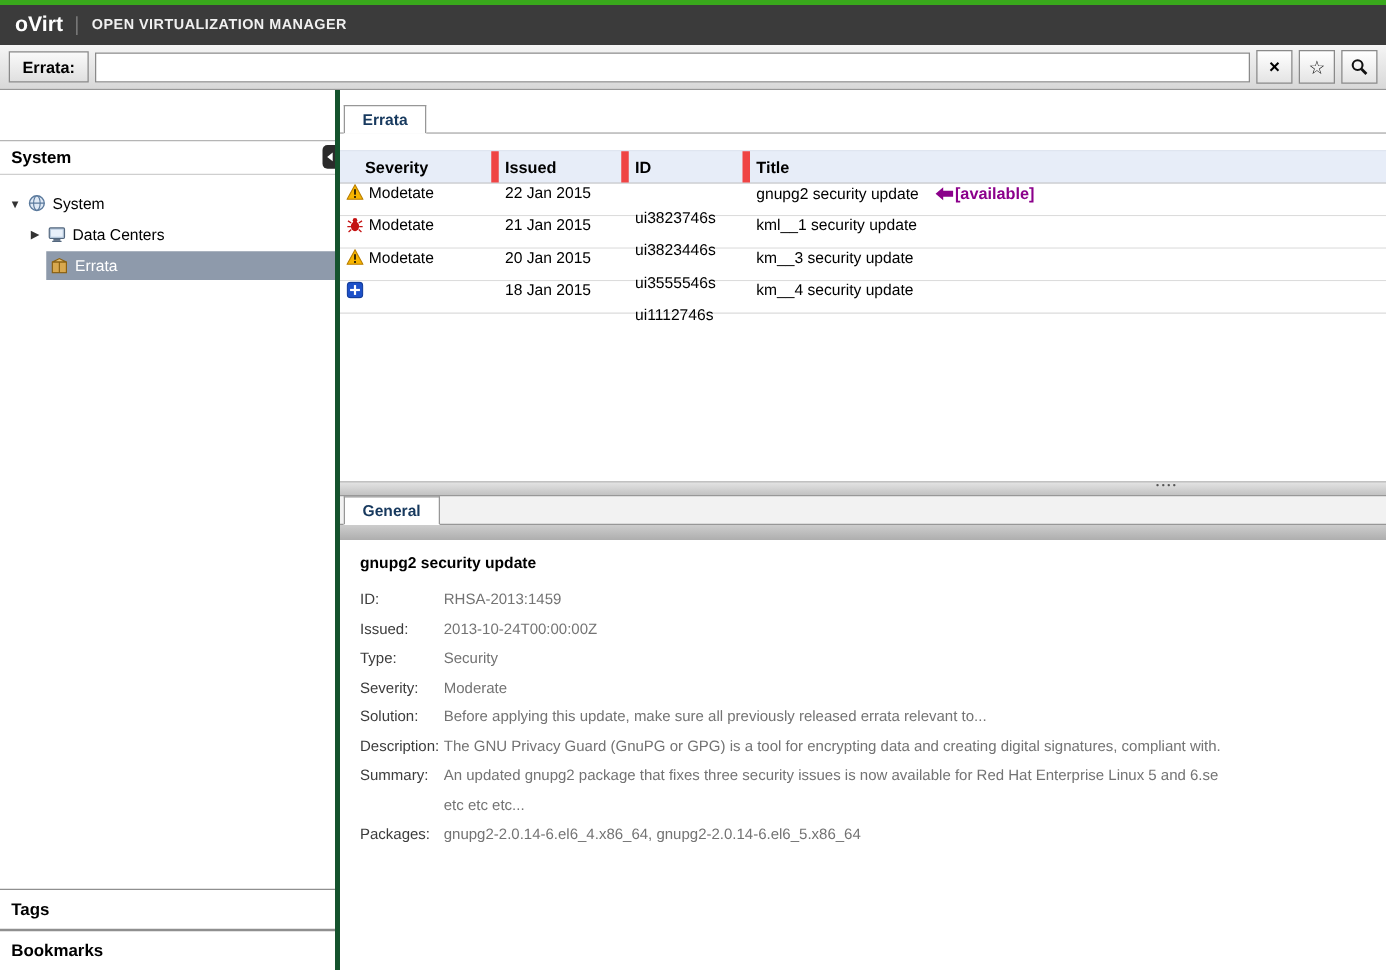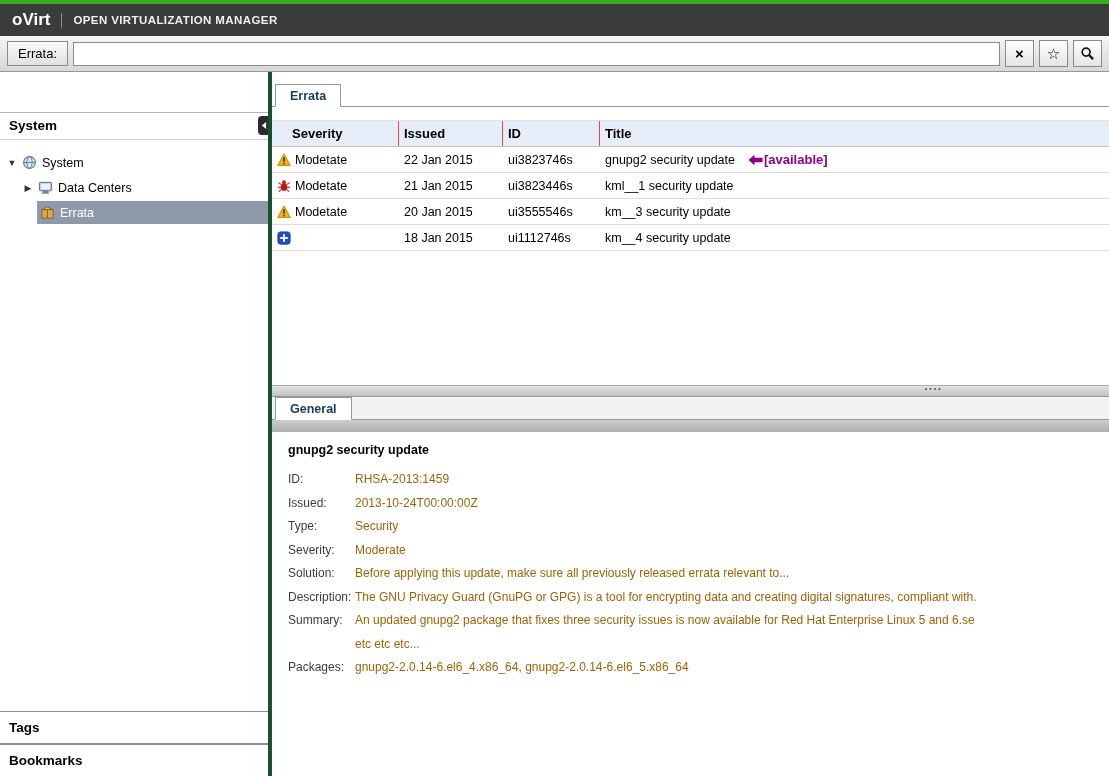--- a/index.html
+++ b/index.html
@@ -7,21 +7,21 @@
   body{font-family:"Liberation Sans","DejaVu Sans",sans-serif;overflow:hidden;background:#fff;color:#000;}
   .screen{width:1109px;height:776px;display:flex;flex-direction:column;}
 
   .green-strip{height:4px;background:#39A81C;flex:none;}
   .app-header{height:32px;background:#3b3b3b;display:flex;align-items:center;padding:0 12px;flex:none;}
   .logo{color:#fff;font-size:17px;font-weight:bold;}
   .logo-sep{width:1px;height:15px;background:#8a8a8a;margin:0 11px;}
   .product{color:#f0f0f0;font-size:11.5px;font-weight:bold;letter-spacing:.4px;}
 
   .toolbar{height:36px;background:linear-gradient(#f5f5f5,#d8d8d8);border-bottom:1px solid #979797;display:flex;align-items:center;padding:0 7px;gap:5px;flex:none;}
-  .scope-btn{height:25px;padding:0 10px;border:1px solid #8a8a8a;background:linear-gradient(#fafafa,#e0e0e0);font-weight:normal;font-size:13px;display:flex;align-items:center;cursor:pointer;}
+  .scope-btn{height:25px;padding:0 10px;border:1px solid #8a8a8a;background:linear-gradient(#fafafa,#e0e0e0);font-weight:bold;font-size:13px;display:flex;align-items:center;cursor:pointer;}
   .search-input{flex:1;height:24px;border:1px solid #8a8a8a;padding:0 6px;font-size:13px;font-family:inherit;background:#fff;}
   .tool-btn{width:29px;height:27px;border:1px solid #8a8a8a;background:linear-gradient(#ffffff,#e4e4e4);display:flex;align-items:center;justify-content:center;font-size:15px;font-weight:bold;cursor:pointer;}
 
   .content{flex:1;display:flex;min-height:0;}
   .sidebar{width:272px;flex:none;border-right:4px solid #14532d;display:flex;flex-direction:column;background:#fff;}
   .sidebar-gap{height:40px;flex:none;}
   .sidebar-header{position:relative;border-top:1px solid #b5b5b5;border-bottom:1px solid #cfcfcf;padding:5px 9px 6px;font-weight:bold;font-size:13.5px;flex:none;}
   .collapse-btn{position:absolute;right:0;top:3px;width:10px;height:19px;background:#2b2b2b;border-radius:4px 0 0 4px;display:flex;align-items:center;justify-content:center;cursor:pointer;}
   .tree-controls{display:flex;align-items:center;gap:11px;padding:8px 9px;font-size:11px;color:#1d1d1d;flex:none;}
   .tree-link{cursor:pointer;}
@@ -34,44 +34,44 @@
   .tree-item.selected{margin-left:37px;background:#8E9AAB;color:#fff;height:23px;padding-left:3px;margin-top:1px;}
   .sidebar-fill{flex:1;}
   .side-section{border-top:1px solid #8f8f8f;padding:8px 9px;font-weight:bold;font-size:13.5px;cursor:pointer;flex:none;}
   .side-section.last{border-bottom:1px solid #8f8f8f;}
 
   .main{flex:1;display:flex;flex-direction:column;min-width:0;background:#fff;}
   .tab-strip{margin-top:12px;height:23px;display:flex;align-items:flex-end;border-bottom:1px solid #979797;padding-left:3px;flex:none;}
   .tab{height:23px;padding:0 14px;display:flex;align-items:center;background:#fff;border:1px solid #979797;border-bottom:1px solid #fff;margin-bottom:-1px;font-weight:bold;font-size:12.5px;color:#17395e;cursor:pointer;}
   .grid{height:278px;flex:none;padding-top:13px;overflow:hidden;background:#fff;}
   .grid-header{display:flex;height:27px;background:#E7EDF8;border-top:1px solid #dfe5f0;border-bottom:1px solid #c2c2c2;font-weight:bold;font-size:13px;align-items:center;}
-  .gh{padding-left:5px;border-right:1px solid #ef4444;height:100%;display:flex;align-items:center;cursor:pointer;}
+  .gh{padding-left:5px;border-right:6px solid #ef4444;height:100%;display:flex;align-items:center;cursor:pointer;}
   .gh.c1{width:127px;padding-left:20px;}
   .gh.c2{width:104px;}
   .gh.c3{width:97px;}
   .gh.c4{flex:1;border-right:none;}
-  .grid-row{display:flex;height:26px;align-items:center;border-bottom:1px solid #dcdcdc;font-size:12.5px;cursor:pointer;background:#fff;}
+  .grid-row{display:flex;height:26px;align-items:flex-start;border-bottom:1px solid #dcdcdc;font-size:12.5px;cursor:pointer;background:#fff;}
   .gc{padding-left:5px;display:flex;align-items:center;gap:4px;min-width:0;}
   .gc.c1{width:127px;}
   .gc.c2{width:104px;}
-  .gc.c3{width:97px;}
+  .gc.c3{width:97px;margin-top:20px;}
   .gc.c4{flex:1;}
   .sev-icon{flex:none;display:flex;}
   .annotation{display:flex;align-items:center;margin-left:9px;color:#8B008B;font-weight:bold;font-size:13px;gap:1px;white-space:nowrap;}
 
   .splitter{height:12px;flex:none;background:linear-gradient(#e3e3e3,#c2c2c2);border-top:1px solid #adadad;border-bottom:1px solid #989898;position:relative;cursor:row-resize;}
   .splitter-handle{position:absolute;left:78%;top:-1px;color:#555;font-size:7px;letter-spacing:2px;}
 
   .detail-tabstrip{height:23px;display:flex;align-items:flex-end;border-bottom:1px solid #979797;padding-left:3px;background:#f2f2f2;flex:none;}
   .gray-band{height:12px;background:linear-gradient(#cdcdcd,#aeaeae);flex:none;}
   .detail-body{flex:1;padding:11px 16px;overflow:hidden;background:#fff;}
   .detail-title{font-weight:bold;font-size:12.5px;margin-bottom:11px;}
   .field{display:flex;line-height:23.5px;font-size:12px;}
   .field .flabel{width:67px;flex:none;color:#3c3c3c;}
-  .field .fvalue{color:#a16207;white-space:nowrap;}
+  .field .fvalue{color:#737373;white-space:nowrap;}
 </style>
 </head>
 <body>
 
 <div class="screen">
 
   <div class="green-strip"></div>
 
   <div class="app-header">
     <span class="logo">oVirt</span>

